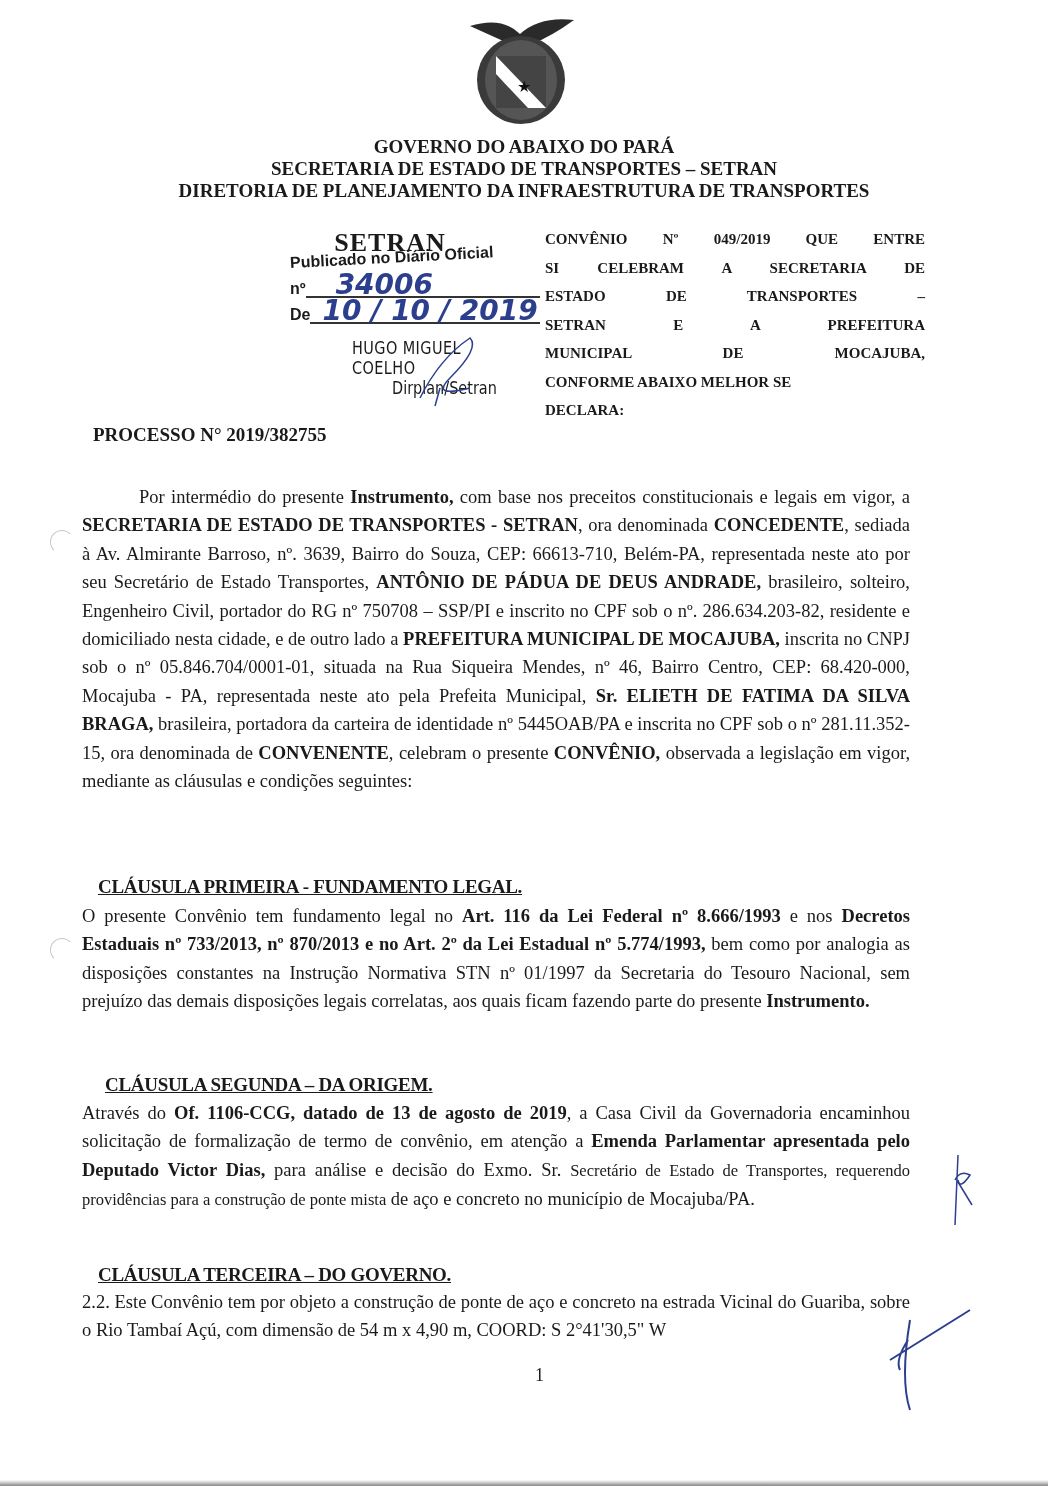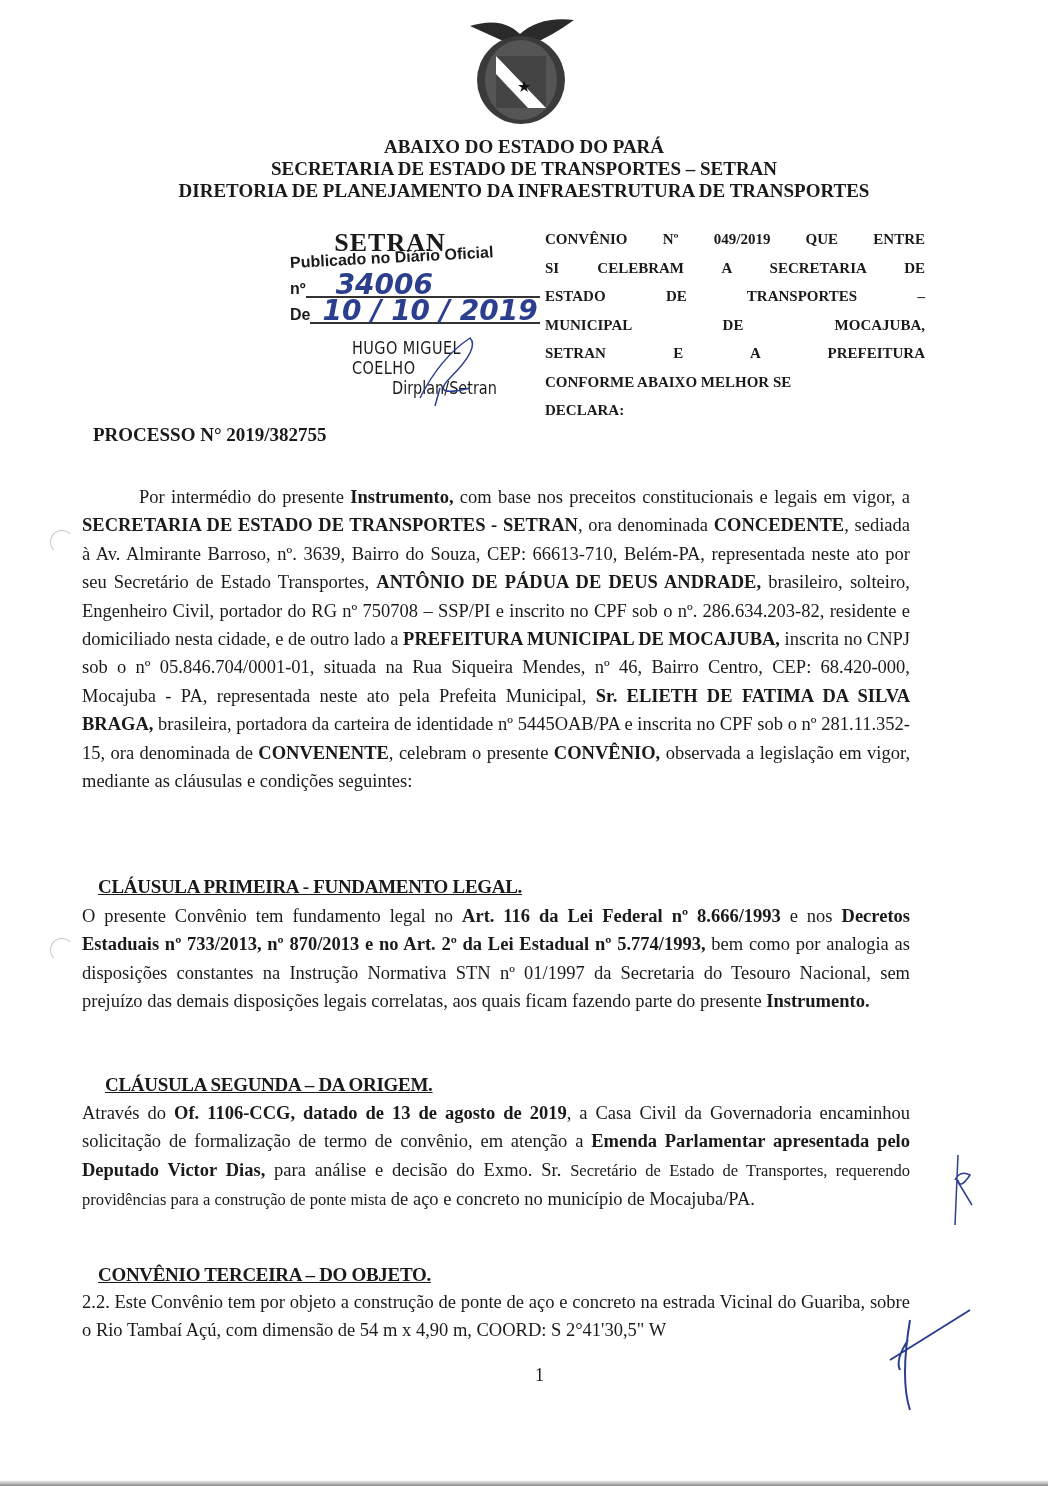--- a/index.html
+++ b/index.html
@@ -36,21 +36,21 @@
     <path d="M8 20 Q40 10 58 28 Q78 10 112 14 Q90 30 70 38 L48 38 Q30 30 8 20Z" fill="#2a2a2a"></path>
     <ellipse cx="59" cy="74" rx="44" ry="44" fill="#3a3a3a"></ellipse>
     <ellipse cx="59" cy="74" rx="36" ry="40" fill="#555"></ellipse>
     <rect x="34" y="50" width="50" height="52" fill="#fff"></rect>
     <path d="M34 50 L84 50 L84 102 L34 102Z" fill="#444"></path>
     <path d="M34 50 L84 102 L66 102 L34 68Z" fill="#fff"></path>
     <text x="55" y="86" font-size="16" fill="#111">★</text>
   </svg>
 </div>
 
-<div class="abs header" style="top:136px;">ABAIXO DO ESTADO DO PARÁ</div>
+<div class="abs header" style="top:136px;">GOVERNO DO ABAIXO DO PARÁ</div>
 <div class="abs header" style="top:158px;">SECRETARIA DE ESTADO DE TRANSPORTES – SETRAN</div>
 <div class="abs header" style="top:180px;">DIRETORIA DE PLANEJAMENTO DA INFRAESTRUTURA DE TRANSPORTES</div>
 
 <div class="abs stamp">
   <div class="setran">SETRAN</div>
   <div class="pub">Publicado no Diário Oficial</div>
   <div class="line">
       <span>nº</span>
     <span class="hand">34006</span>
     </div>
@@ -62,22 +62,22 @@
   <div class="role">Dirplan/Setran</div>
   <svg class="sig" style="left:120px;top:100px;" width="80" height="80">
     <path d="M10 70 Q30 30 60 10 Q70 20 40 50 Q20 70 60 60 M30 60 L25 78" stroke="#2c3f8f" stroke-width="1.5" fill="none"></path>
   </svg>
 </div>
 
 <div class="abs title-block">
   <div>CONVÊNIO Nº 049/2019 QUE ENTRE</div>
   <div>SI CELEBRAM A SECRETARIA DE</div>
   <div>ESTADO DE TRANSPORTES –</div>
+  <div>SETRAN E A PREFEITURA</div>
   <div>MUNICIPAL DE MOCAJUBA,</div>
-  <div>SETRAN E A PREFEITURA</div>
   <div class="last">CONFORME ABAIXO MELHOR SE</div>
   <div class="last">DECLARA:</div>
 </div>
 
 <div class="abs processo">PROCESSO N° 2019/382755</div>
 
 <div class="abs hole" style="left:50px;top:530px;"></div>
 <div class="abs hole" style="left:50px;top:938px;"></div>
 
 <div class="abs para indent" style="top:483px;"><span>Por intermédio do presente </span><b>Instrumento,</b><span> com base nos preceitos constitucionais e legais em vigor, a </span><b>SECRETARIA DE ESTADO DE TRANSPORTES - SETRAN</b><span>, ora denominada </span><b>CONCEDENTE</b><span>, sediada à Av. Almirante Barroso, nº. 3639, Bairro do Souza, CEP: 66613-710, Belém-PA, representada neste ato por seu Secretário de Estado Transportes, </span><b>ANTÔNIO DE PÁDUA DE DEUS ANDRADE,</b><span> brasileiro, solteiro, Engenheiro Civil, portador do RG nº 750708 – SSP/PI e inscrito no CPF sob o nº. 286.634.203-82, residente e domiciliado nesta cidade, e de outro lado a </span><b>PREFEITURA MUNICIPAL DE MOCAJUBA,</b><span> inscrita no CNPJ sob o nº 05.846.704/0001-01, situada na Rua Siqueira Mendes, nº 46, Bairro Centro, CEP: 68.420-000, Mocajuba - PA, representada neste ato pela Prefeita Municipal, </span><b>Sr. ELIETH DE FATIMA DA SILVA BRAGA,</b><span> brasileira, portadora da carteira de identidade nº 5445OAB/PA e inscrita no CPF sob o nº 281.11.352-15, ora denominada de </span><b>CONVENENTE</b><span>, celebram o presente </span><b>CONVÊNIO,</b><span> observada a legislação em vigor, mediante as cláusulas e condições seguintes:</span></div>
@@ -85,21 +85,21 @@
 <div class="abs clause-title" style="top:876px;">CLÁUSULA PRIMEIRA - FUNDAMENTO LEGAL.</div>
 <div class="abs para" style="top:902px;"><span>O presente Convênio tem fundamento legal no </span><b>Art. 116 da Lei Federal nº 8.666/1993</b><span> e nos </span><b>Decretos Estaduais nº 733/2013, nº 870/2013 e no Art. 2º da Lei Estadual nº 5.774/1993,</b><span> bem como por analogia as disposições constantes na Instrução Normativa STN nº 01/1997 da Secretaria do Tesouro Nacional, sem prejuízo das demais disposições legais correlatas, aos quais ficam fazendo parte do presente </span><b>Instrumento.</b></div>
 
 <div class="abs clause-title" style="top:1074px;left:105px;">CLÁUSULA SEGUNDA – DA ORIGEM.</div>
 <div class="abs para" style="top:1099px;"><span>Através do </span><b>Of. 1106-CCG, datado de 13 de agosto de 2019</b><span>, a Casa Civil da Governadoria encaminhou solicitação de formalização de termo de convênio, em atenção a </span><b>Emenda Parlamentar apresentada pelo Deputado Victor Dias,</b><span> para análise e decisão do Exmo. Sr. </span><span class="small">Secretário de Estado de Transportes, requerendo providências para a construção de ponte mista</span><span> de aço e concreto no município de Mocajuba/PA.</span></div>
 
 <svg class="sig" style="left:950px;top:1150px;" width="40" height="80">
   <path d="M8 5 L5 75 M5 30 Q10 20 20 25 Q10 40 8 30 M8 32 L22 55" stroke="#2c3f8f" stroke-width="1.5" fill="none"></path>
 </svg>
 
-<div class="abs clause-title" style="top:1264px;">CONVÊNIO TERCEIRA – DO OBJETO.</div>
+<div class="abs clause-title" style="top:1264px;">CLÁUSULA TERCEIRA – DO GOVERNO.</div>
 <div class="abs para" style="top:1288px;">2.2. Este Convênio tem por objeto a construção de ponte de aço e concreto na estrada Vicinal do Guariba, sobre o Rio Tambaí Açú, com dimensão de 54 m x 4,90 m, COORD: S 2°41'30,5" W</div>
 
 <svg class="sig" style="left:870px;top:1300px;" width="120" height="130">
   <path d="M100 10 L20 60 M40 20 Q30 80 40 110 M38 40 Q25 60 30 70" stroke="#2c3f8f" stroke-width="2" fill="none"></path>
 </svg>
 
 <div class="abs pagenum">1</div>
 <div class="abs bottom-edge"></div>
 
 </body></html>

